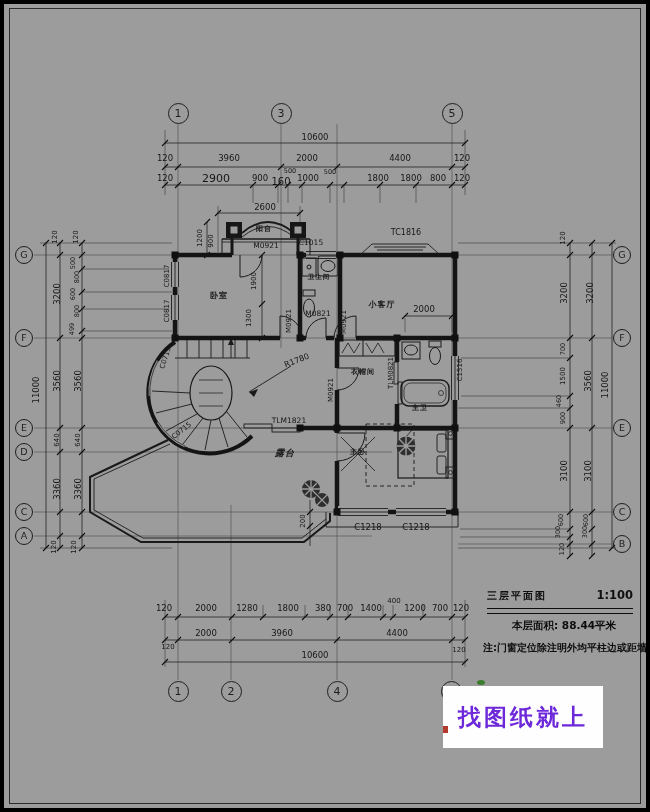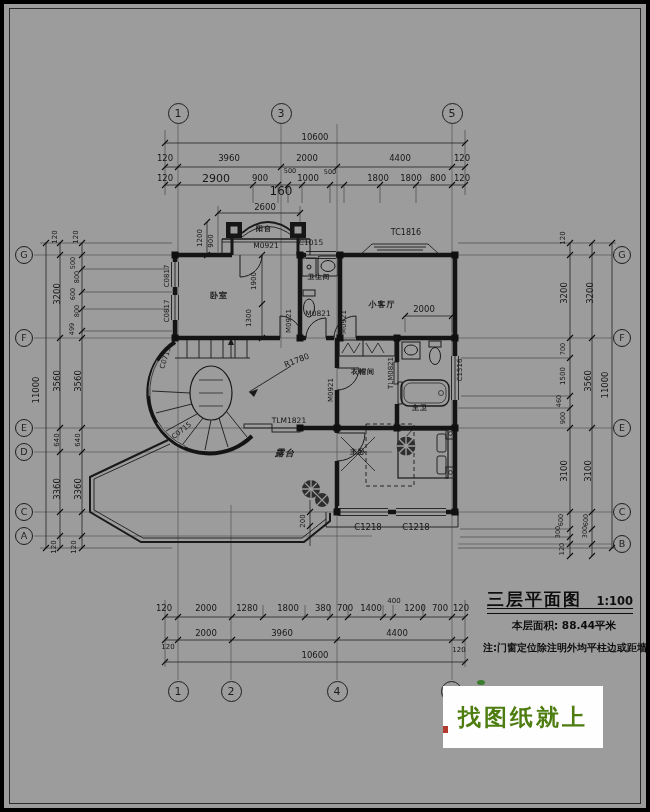--- a/index.html
+++ b/index.html
@@ -8,29 +8,29 @@
   #frame-outer{position:absolute;inset:0;border:4px solid #000;pointer-events:none;z-index:40;}
   #frame-inner{position:absolute;left:9px;top:8px;right:9px;bottom:8px;border:1px solid #2c2c2c;pointer-events:none;z-index:5;}
   #plan-svg{position:absolute;left:0;top:0;z-index:10;}
   #labels{position:absolute;left:0;top:0;width:650px;height:812px;z-index:20;}
   .lbl{position:absolute;color:#161616;white-space:nowrap;line-height:1;}
   .room{letter-spacing:1px;font-weight:bold;}
   .bubble{position:absolute;border:1.2px solid #1e1e1e;border-radius:50%;display:flex;
           align-items:center;justify-content:center;color:#1e1e1e;line-height:1;box-sizing:border-box;}
   #titleblock{position:absolute;left:0;top:0;z-index:22;}
   #tb-title-row{position:absolute;left:487px;top:588px;width:146px;display:flex;align-items:baseline;justify-content:space-between;}
-  .tb-title{font-size:17px;font-weight:bold;letter-spacing:2px;color:#0e0e0e;}
+  .tb-title{font-size:10px;font-weight:bold;letter-spacing:2px;color:#0e0e0e;}
   .tb-scale{font-size:11.5px;font-weight:bold;color:#0e0e0e;}
   #tb-rule{position:absolute;left:487px;top:608px;width:146px;height:4px;
            border-top:1.3px solid #0e0e0e;border-bottom:1.3px solid #0e0e0e;}
   #tb-area{position:absolute;left:512px;top:619px;font-size:10.5px;font-weight:bold;color:#0e0e0e;white-space:nowrap;}
   #tb-note{position:absolute;left:483px;top:641px;font-size:10px;font-weight:bold;color:#0e0e0e;white-space:nowrap;}
   #watermark{position:absolute;left:443px;top:686px;width:160px;height:62px;background:#fefefe;z-index:30;
              display:flex;flex-direction:column;align-items:center;justify-content:center;gap:1px;}
-  .wm1{font-size:23px;font-weight:bold;color:#4d7c0f;letter-spacing:3px;}
+  .wm1{font-size:23px;font-weight:bold;color:#6d28d9;letter-spacing:3px;}
   .wm2{font-size:19px;font-weight:bold;}
   #mark-green{position:absolute;left:477px;top:680px;width:8px;height:5px;border-radius:50%;z-index:29;}
   #mark-red{position:absolute;left:443px;top:726px;width:5px;height:7px;z-index:31;}
 </style>
 </head>
 <body>
 
 <div id="sheet">
   <div id="frame-inner"></div>
 
@@ -192,21 +192,21 @@
   <div id="labels">
       <span class="lbl dim" style="left: 315px; top: 137px; font-size: 8.5px; transform: translate(-50%, -50%);">10600</span>
       <span class="lbl dim" style="left: 165px; top: 158px; font-size: 8.5px; transform: translate(-50%, -50%);">120</span>
       <span class="lbl dim" style="left: 229px; top: 158px; font-size: 8.5px; transform: translate(-50%, -50%);">3960</span>
       <span class="lbl dim" style="left: 307px; top: 158px; font-size: 8.5px; transform: translate(-50%, -50%);">2000</span>
       <span class="lbl dim" style="left: 400px; top: 158px; font-size: 8.5px; transform: translate(-50%, -50%);">4400</span>
       <span class="lbl dim" style="left: 462px; top: 158px; font-size: 8.5px; transform: translate(-50%, -50%);">120</span>
       <span class="lbl dim" style="left: 165px; top: 178px; font-size: 8.5px; transform: translate(-50%, -50%);">120</span>
       <span class="lbl dim" style="left: 216px; top: 178px; font-size: 11px; transform: translate(-50%, -50%);">2900</span>
       <span class="lbl dim" style="left: 260px; top: 178px; font-size: 8.5px; transform: translate(-50%, -50%);">900</span>
-      <span class="lbl dim" style="left: 281px; top: 191px; font-size: 12px; transform: translate(-50%, -50%);">160</span>
+      <span class="lbl dim" style="left: 281px; top: 182px; font-size: 10px; transform: translate(-50%, -50%);">160</span>
       <span class="lbl dim" style="left: 290px; top: 171px; font-size: 6.5px; transform: translate(-50%, -50%);">500</span>
       <span class="lbl dim" style="left: 308px; top: 178px; font-size: 8.5px; transform: translate(-50%, -50%);">1000</span>
       <span class="lbl dim" style="left: 330px; top: 172px; font-size: 6.5px; transform: translate(-50%, -50%);">500</span>
       <span class="lbl dim" style="left: 378px; top: 178px; font-size: 8.5px; transform: translate(-50%, -50%);">1800</span>
       <span class="lbl dim" style="left: 411px; top: 178px; font-size: 8.5px; transform: translate(-50%, -50%);">1800</span>
       <span class="lbl dim" style="left: 438px; top: 178px; font-size: 8.5px; transform: translate(-50%, -50%);">800</span>
       <span class="lbl dim" style="left: 462px; top: 178px; font-size: 8.5px; transform: translate(-50%, -50%);">120</span>
       <span class="lbl dim" style="left: 265px; top: 207px; font-size: 8.5px; transform: translate(-50%, -50%);">2600</span>
       <span class="lbl dim" style="left: 200px; top: 238px; font-size: 7px; transform: translate(-50%, -50%) rotate(-90deg);">1200</span>
       <span class="lbl dim" style="left: 211px; top: 241px; font-size: 7px; transform: translate(-50%, -50%) rotate(-90deg);">900</span>

